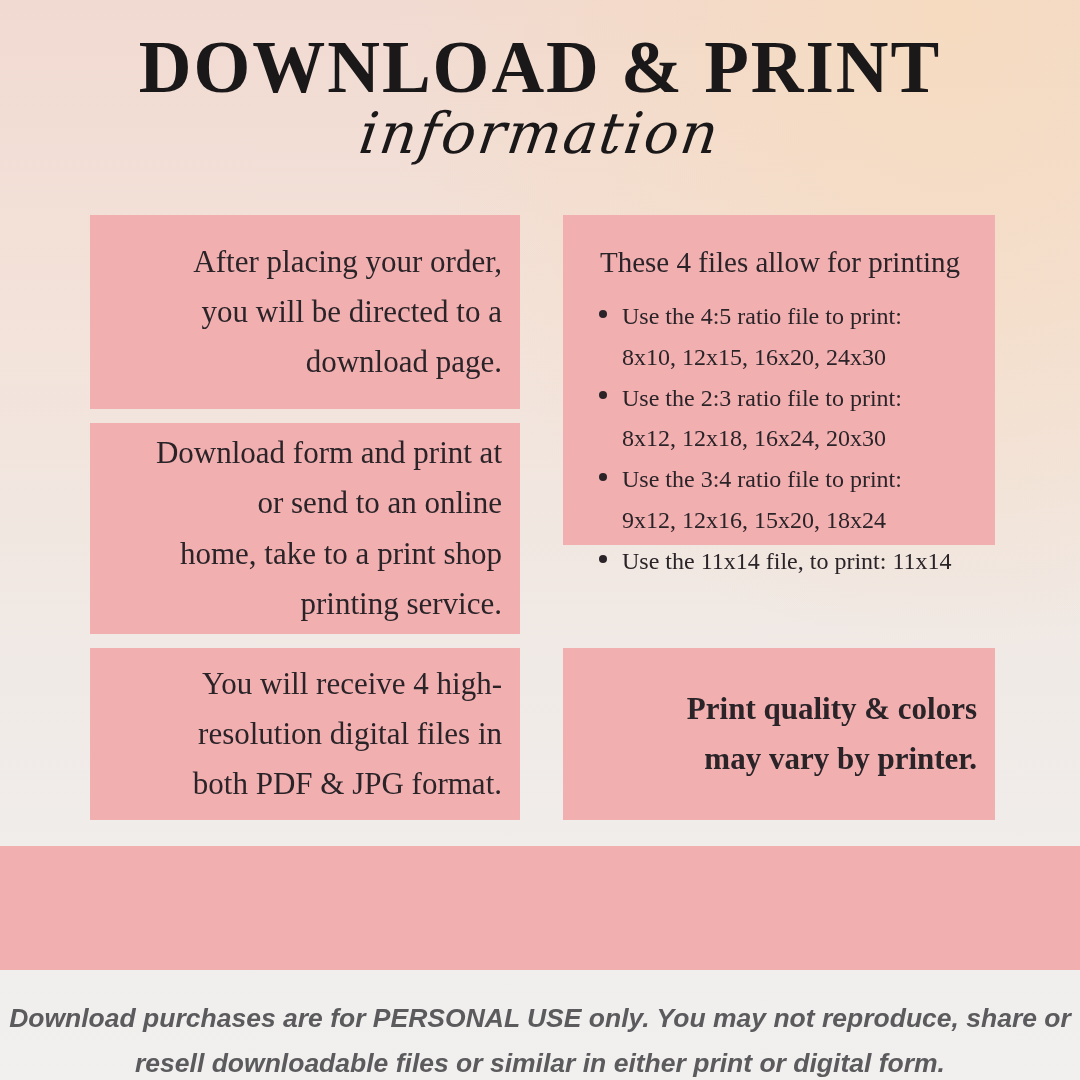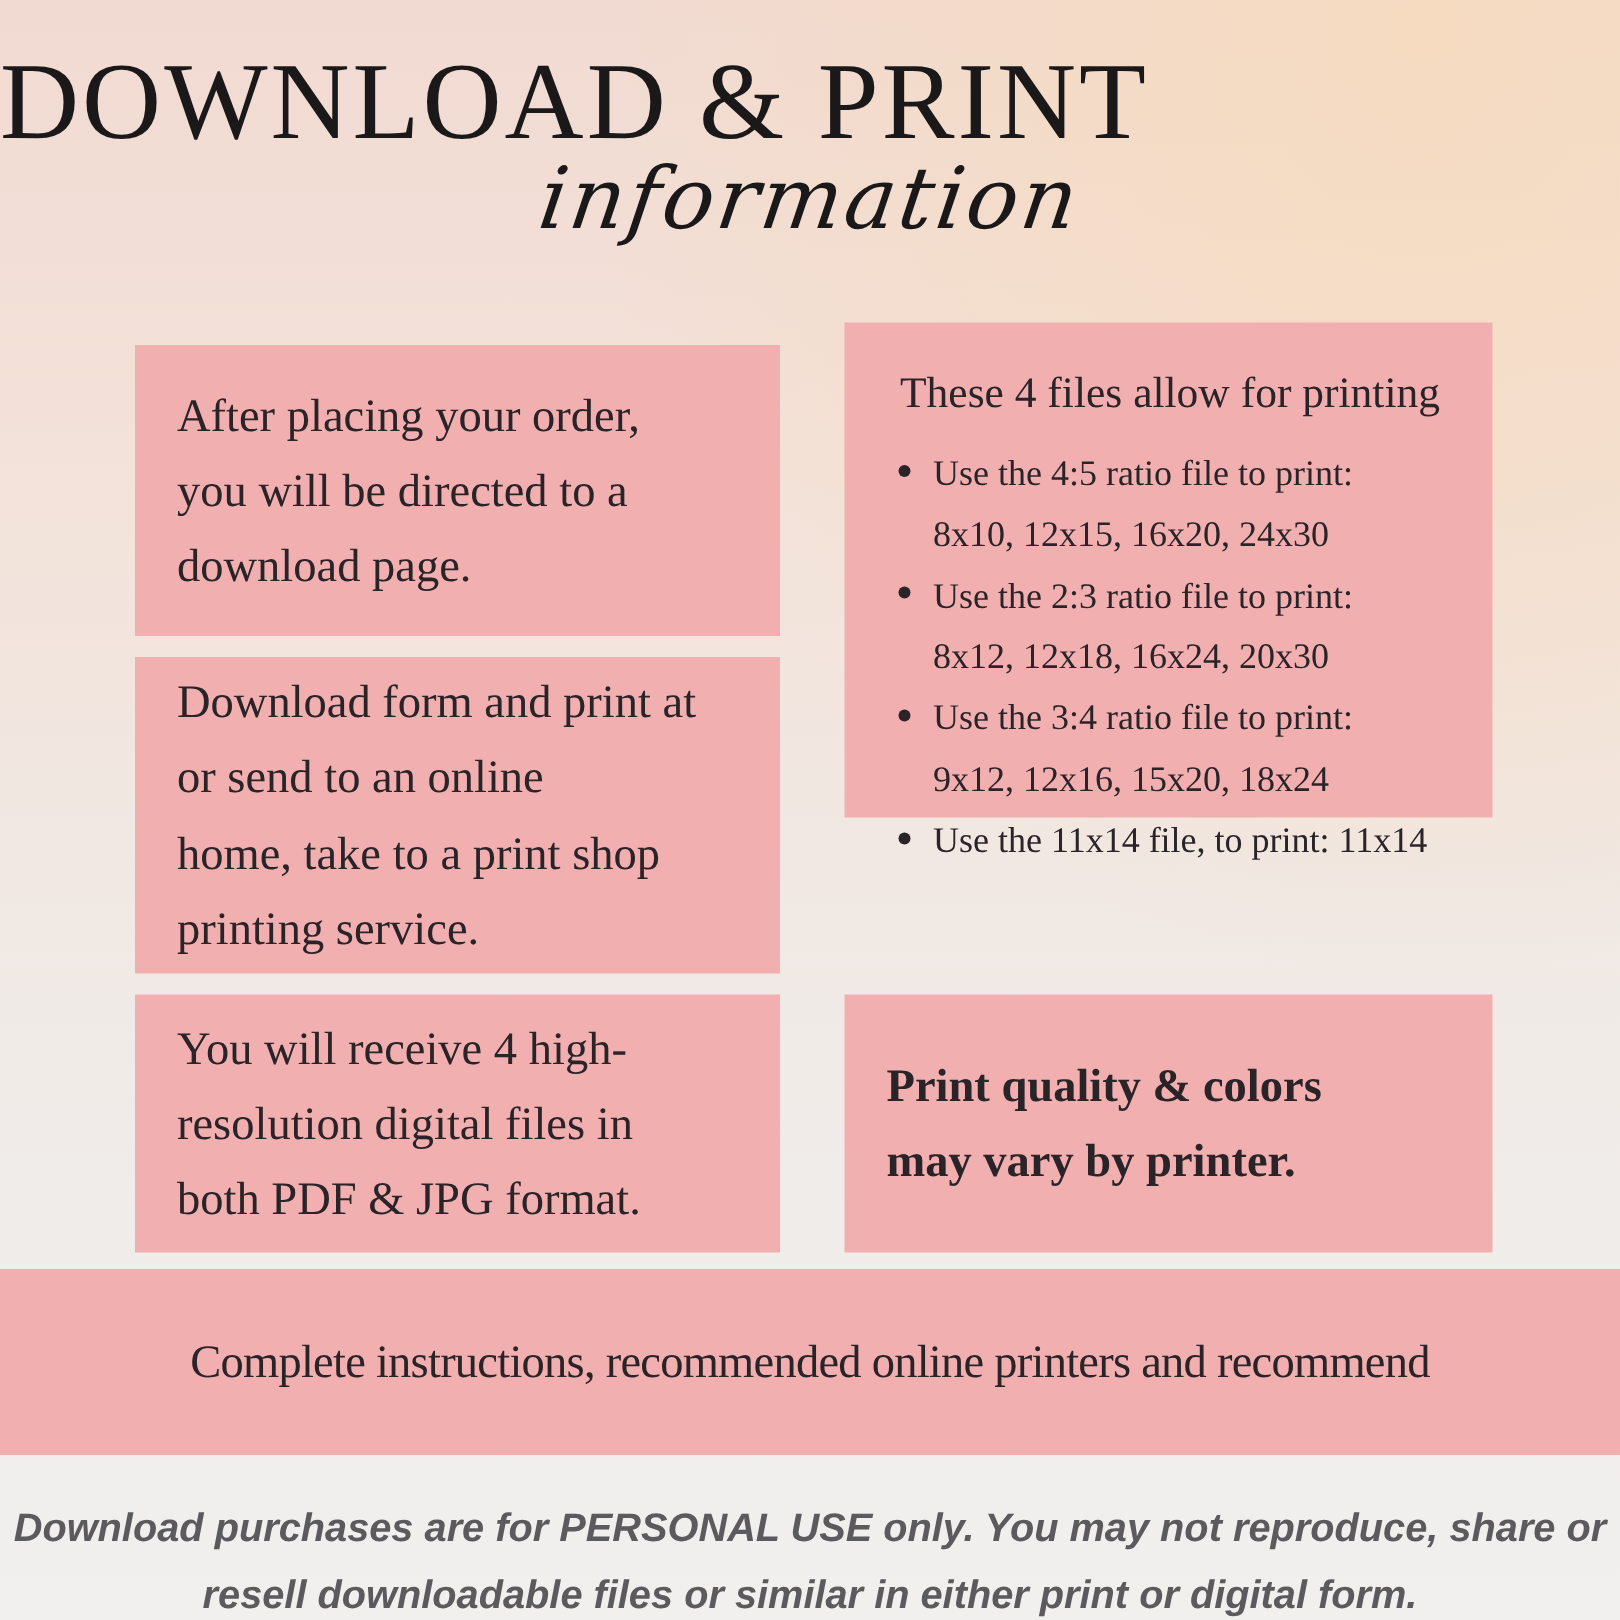--- a/index.html
+++ b/index.html
@@ -9,42 +9,42 @@
     width:1080px; height:1080px;
     margin:0 auto;
     overflow:hidden;
     font-family:"Liberation Serif", serif;
     background:
       radial-gradient(ellipse at 88% 2%, rgba(246,219,190,0.9) 0%, rgba(246,219,190,0) 42%),
       linear-gradient(to bottom, #f1dad2 0%, #f3e2d9 28%, #f0eae6 62%, #f1f0ef 100%);
   }
   .title {
     position:absolute; top:26px; left:0; width:100%;
-    font-size:73px; font-weight:400; letter-spacing:2px;
+    text-align:center;
+    font-size:73px; font-weight:700; letter-spacing:2px;
     color:#1b181a;
   }
   .subtitle {
     position:absolute; top:100px; left:0; width:100%;
     text-align:center;
     font-family:"DejaVu Serif", cursive;
     font-style:italic; font-size:57px; letter-spacing:2px;
     color:#1b181a;
     transform:skewX(-8deg);
   }
   .box {
     position:absolute;
     background:var(--pink, #f2afb0);
     color:#2a2429;
   }
   .box-center {
     display:flex; flex-direction:column; justify-content:center;
-    text-align:left;
+    text-align:right;
     font-size:31px; line-height:1.62;
-    padding:8px 28px;
-    margin-top:15px;
+    padding:8px 18px;
   }
   #box-order    { left:90px;  top:215px; width:430px; height:194px; }
   #box-download { left:90px;  top:423px; width:430px; height:211px; }
   #box-receive  { left:90px;  top:648px; width:430px; height:172px; }
   #box-sizes    { left:563px; top:215px; width:432px; height:330px; padding:26px 16px 0 18px; }
   #box-quality  { left:563px; top:648px; width:432px; height:172px;font-weight:bold; }
   .line { display:block; }
   .sizes-heading { font-size:29px; line-height:1.48; text-align:center; }
   .sizes-list {
     margin-top:12px; list-style:none;
@@ -138,21 +138,20 @@
   </div>
 
   <div class="box box-center" id="box-quality">
 
   <span class="line">Print quality &amp; colors</span>
       <span class="line">may vary by printer.</span>
     </div>
 
   <div class="banner">
 
-  <span class="line">Complete instructions, recommended online printers and recommend</span>
     </div>
 
   <div class="footer">
 
   <span class="line">Download purchases are for PERSONAL USE only. You may not reproduce, share or</span>
       <span class="line">resell downloadable files or similar in either print or digital form.</span>
     </div>
 
 </div>
 

